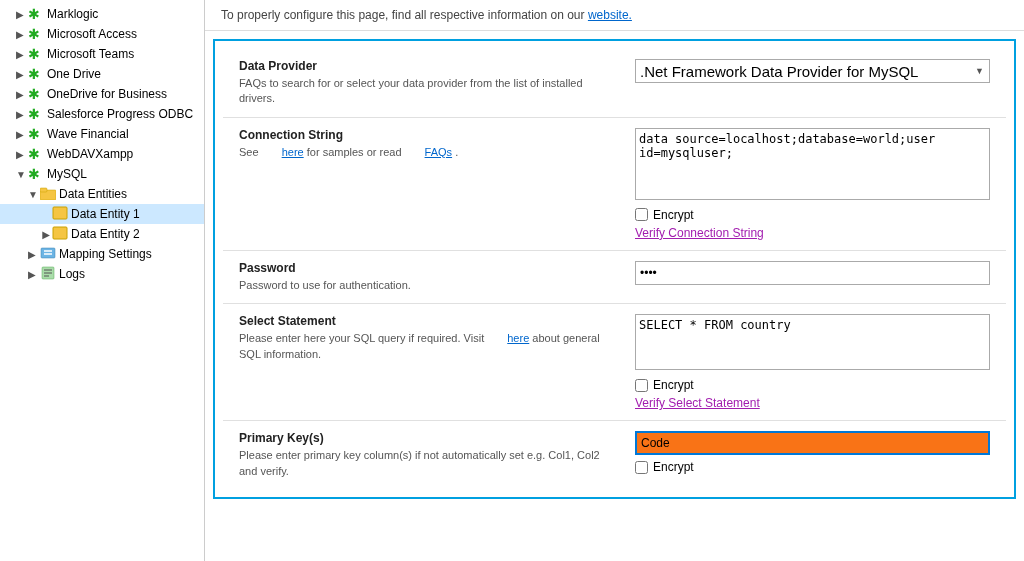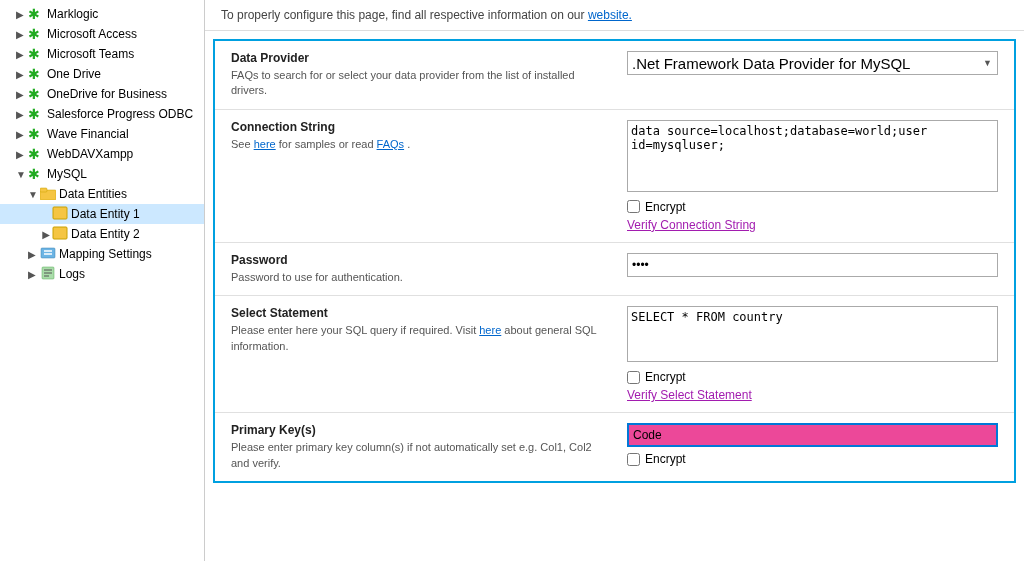--- a/index.html
+++ b/index.html
@@ -51,21 +51,21 @@
       padding: 8px 16px;
       border-bottom: 1px solid #ddd;
       font-size: 12px;
       color: #444;
     }
     .top-bar a { color: #0066cc; text-decoration: underline; }
 
     .config-panel {
       border: 2px solid #00a0e0;
       margin: 8px;
-      padding: 0;
+      padding: 8px;
     }
 
     .form-section {
       padding: 10px 16px;
       border-bottom: 1px solid #e0e0e0;
       display: flex;
       align-items: flex-start;
       gap: 16px;
     }
     .form-section:last-child { border-bottom: none; }
@@ -78,21 +78,21 @@
       font-weight: bold;
       color: #222;
       font-size: 12px;
       margin-bottom: 3px;
     }
     .field-label-col .field-desc {
       font-size: 11px;
       color: #555;
       line-height: 1.4;
     }
-    .field-label-col .field-desc a { color: #0066cc; text-decoration: underline; }
+    .field-label-col .field-desc a { color: #0066cc; text-decoration: underline; margin-left: 20px; }
 
     .field-control-col {
       flex: 1;
       min-width: 0;
     }
 
     
     .select-control {
       width: 100%;
       height: 24px;
@@ -158,21 +158,21 @@
       cursor: pointer;
     }
 
     
     .pk-input {
       width: 100%;
       height: 24px;
       border: 2px solid #0078d7;
       font-size: 12px;
       padding: 0 4px;
-      background: #ec4899;
+      background: #f97316;
     }
     .textarea-wrapper {
       position: relative;
     }
     .textarea-wrapper textarea {
       padding-right: 20px;
     }
   </style>
 </head>
 <body>

